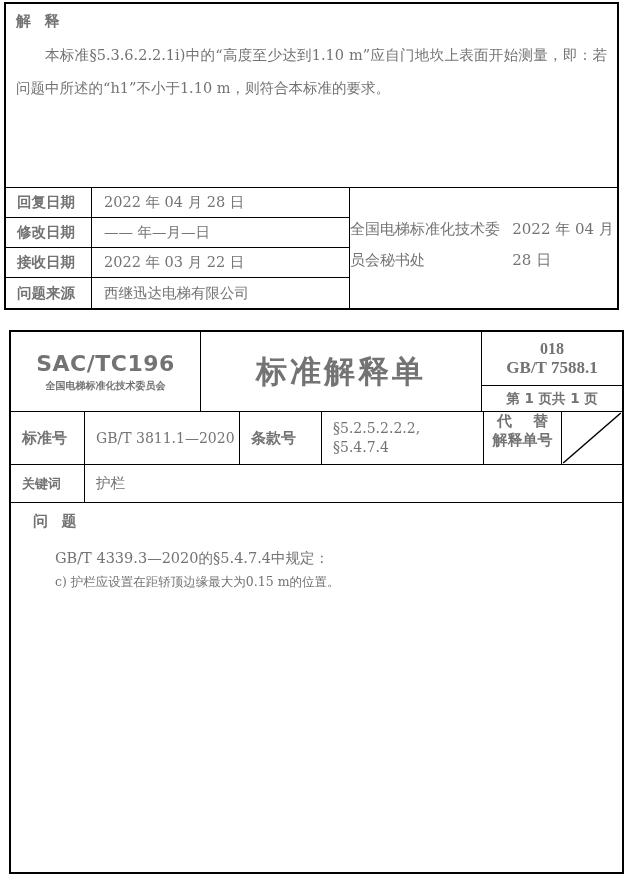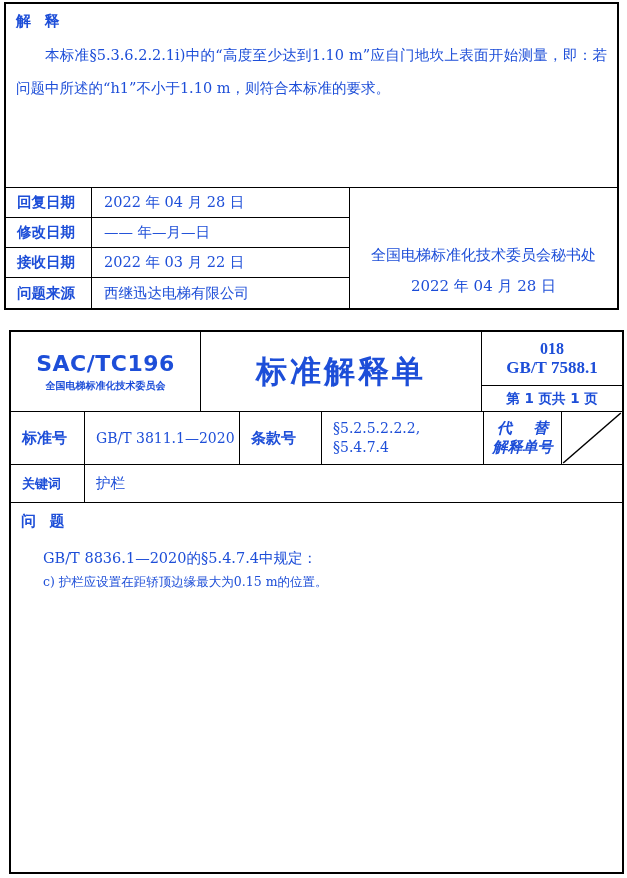--- a/index.html
+++ b/index.html
@@ -2,21 +2,21 @@
 <html><head>
 <meta charset="utf-8">
 <style>
   * { margin:0; padding:0; box-sizing:border-box; }
   html,body { background:#e8e8e8; }
   .page {
     position:relative;
     width:627px; height:878px;
     background:#ffffff;
     font-family:"DejaVu Sans", sans-serif;
-    color:#1d4ed8;
+    color:#737373;
     overflow:hidden;
   }
   
   .tbl { position:absolute; border:2px solid #000; background:#fff; }
   .hei { font-family:"DejaVu Sans", "Liberation Sans", sans-serif; font-weight:bold; }
   .song { font-family:"DejaVu Serif", "Liberation Serif", serif; font-weight:normal; }
   .pre { white-space:pre; }
 
   
   .t1 {
@@ -47,21 +47,21 @@
   .t1 .val {
     border-right:1.5px solid #000;
     border-bottom:1.5px solid #000;
     display:flex; align-items:center;
     padding-left:12px;
     font-size:14.5px;
   }
   .t1 .no-bb { border-bottom:none; }
   .t1-sign {
     grid-column:3; grid-row:2/6;
-    display:flex; flex-direction:column;
+    display:flex; flex-direction:row;
     justify-content:flex-end; align-items:center;
     padding-bottom:6px;
     font-size:15px; line-height:31px;
   }
 
   
   .t2 {
     left:9px; top:330px; width:615px; height:544px;
     display:grid;
     grid-template-rows:80px 53px 38px 1fr;
@@ -100,33 +100,33 @@
   .t2-row2 {
     display:grid;
     grid-template-columns:74px 155px 82px 162px 78px 1fr;
     border-bottom:1.5px solid #000;
   }
   .t2-row2 > div { border-right:1.5px solid #000; display:flex; }
   .t2-row2 > div:last-child { border-right:none; }
   .cell-lbl { align-items:center; justify-content:flex-start; padding-left:11px; font-size:15px; }
   .cell-val { align-items:center; padding-left:11px; font-size:14px; }
   .cell-val.two-line { flex-direction:column; align-items:flex-start; justify-content:center; line-height:19px; }
-  .cell-lbl.two-line { flex-direction:column; align-items:center; justify-content:center; line-height:19px; padding-left:0;font-style:italic; }
+  .cell-lbl.two-line { flex-direction:column; align-items:center; justify-content:flex-start; line-height:19px; padding-left:0; }
   .diag { position:relative; padding:0; }
   .diag svg { position:absolute; inset:0; width:100%; height:100%; }
 
   .t2-row3 {
     display:grid;
     grid-template-columns:74px 1fr;
     border-bottom:1.5px solid #000;
   }
   .t2-row3 .k { border-right:1.5px solid #000; display:flex; align-items:center; padding-left:11px; font-size:13px; }
   .t2-row3 .v { display:flex; align-items:center; padding-left:11px; font-size:14.5px; }
 
-  .t2-question { padding:9px 10px 0 10px; }
+  .t2-question { padding:9px 10px 0 10px;margin-left:12px; }
   .t2-question .sec-head { font-size:15px; letter-spacing:1px; }
   .q-intro { margin-top:18px; margin-left:22px; font-size:14.5px; }
   .q-quote { margin-top:6px; margin-left:22px; font-size:12.5px; }
   .q-body {
     margin-top:16px;
     font-size:15px; line-height:33px;
     text-indent:2em;
     text-align:justify;
     padding-right:2px;
   }
@@ -197,18 +197,18 @@
       </div>
     </div>
 
     <div class="t2-row3">
       <div class="k hei">关键词</div>
       <div class="v song">护栏</div>
     </div>
 
     <div class="t2-question">
       <div class="sec-head hei pre">问  题</div>
-      <div class="q-intro song">GB/T 8836.1—2020的§5.4.7.4中规定：</div>
+      <div class="q-intro song">GB/T 4339.3—2020的§5.4.7.4中规定：</div>
       <div class="q-quote song">c) 护栏应设置在距轿顶边缘最大为0.15 m的位置。</div>
     </div>
   </div>
 
 </div>
 
 </body></html>

